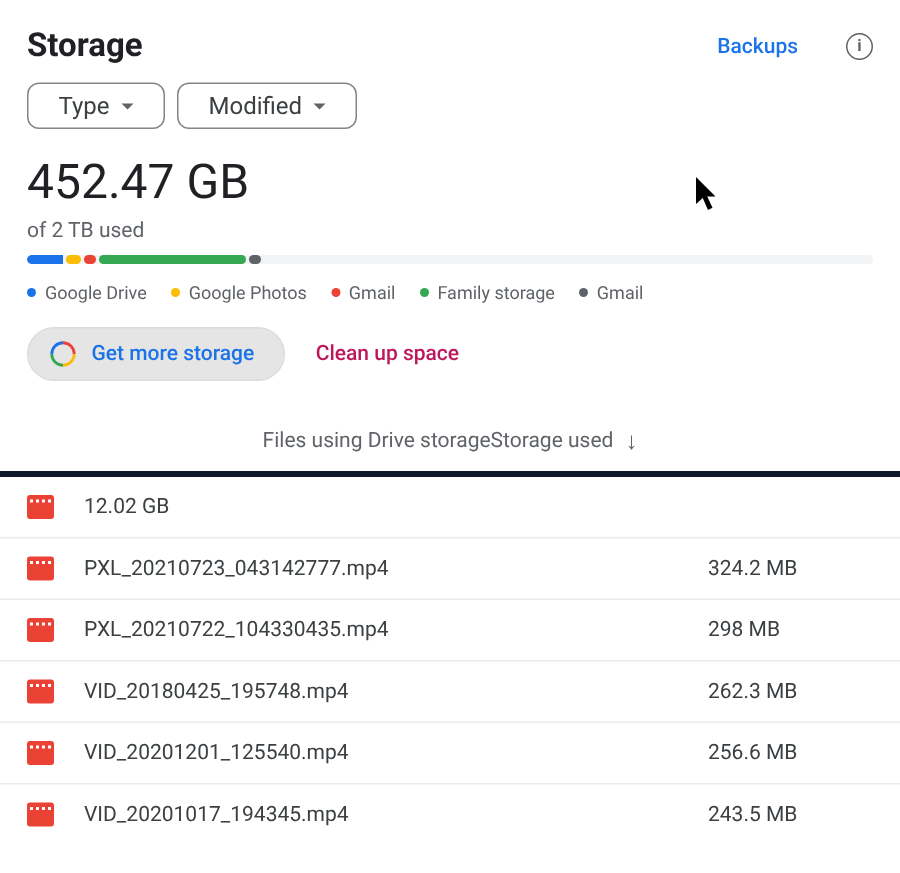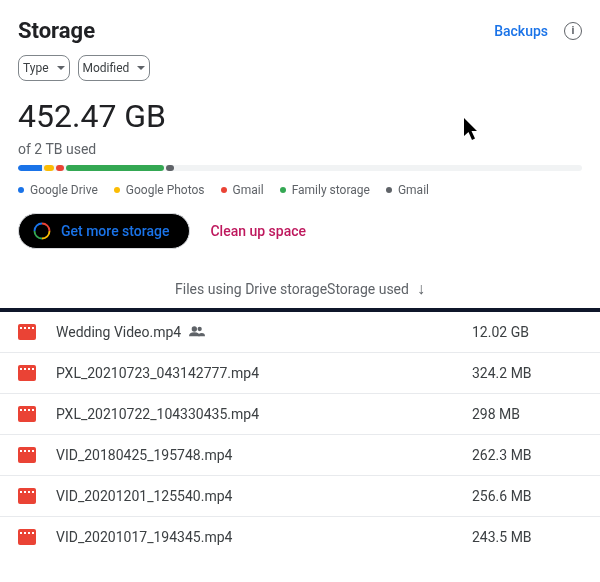--- a/index.html
+++ b/index.html
@@ -19,21 +19,21 @@
       padding: 18px 18px 12px 18px;
     }
     .title {
       font-size: 22px;
       font-weight: 700;
       color: #202124;
     }
     .header-right {
       display: flex;
       align-items: center;
-      gap: 16px;
+      gap: 32px;
     }
     .backups-link {
       color: #1a73e8;
       font-size: 14px;
       font-weight: 500;
       cursor: pointer;
     }
     .info-icon {
       width: 18px;
       height: 18px;
@@ -49,24 +49,24 @@
     }
     .filters {
       display: flex;
       gap: 8px;
       padding: 0 18px 16px;
     }
     .filter-pill {
       display: flex;
       align-items: center;
       gap: 8px;
-      padding: 5px 4px;
+      padding: 5px 20px;
       border: 1px solid #80868b;
       border-radius: 8px;
-      font-size: 12px;
+      font-size: 16px;
       color: #3c4043;
       cursor: pointer;
       background: #fff;
     }
     .chevron {
       width: 0;
       height: 0;
       border-left: 4px solid transparent;
       border-right: 4px solid transparent;
       border-top: 4px solid #5f6368;
@@ -130,21 +130,21 @@
       display: flex;
       align-items: center;
       gap: 10px;
       padding: 8px 20px 8px 14px;
       border: 1px solid #dadce0;
       border-radius: 22px;
       font-size: 14px;
       color: #1a73e8;
       font-weight: 500;
       cursor: pointer;
-      background: #000000;
+      background: #e5e5e5;
     }
     .one-icon {
       width: 18px; height: 18px;
     }
     .cleanup {
       color: #be185d;
       font-size: 14px;
       font-weight: 500;
       cursor: pointer;
     }
@@ -285,29 +285,20 @@
   <span>Files using Drive storage</span>
   <div class="col-size">
     <span>Storage used</span>
     <span class="arrow-down">↓</span>
   </div>
 </div>
 
 <div id="file-list">
     <div class="row">
     <div class="file-icon"></div>
-    <div class="file-name">
-        <span>Wedding Video.mp4</span>
-        <span class="shared"><svg width="16" height="12" viewBox="0 0 24 16">
-            <circle cx="8" cy="5" r="4" fill="#5f6368"></circle>
-            <circle cx="16" cy="5" r="3.2" fill="#5f6368"></circle>
-            <path d="M0 16 Q0 10 8 10 Q16 10 16 16 Z" fill="#5f6368"></path>
-            <path d="M14 16 Q14 11 19 11 Q24 11 24 16 Z" fill="#5f6368"></path>
-          </svg></span>
-      </div>
     <div class="file-size">12.02 GB</div>
   </div>
     <div class="row">
     <div class="file-icon"></div>
     <div class="file-name">
         <span>PXL_20210723_043142777.mp4</span>
       </div>
     <div class="file-size">324.2 MB</div>
   </div>
     <div class="row">

